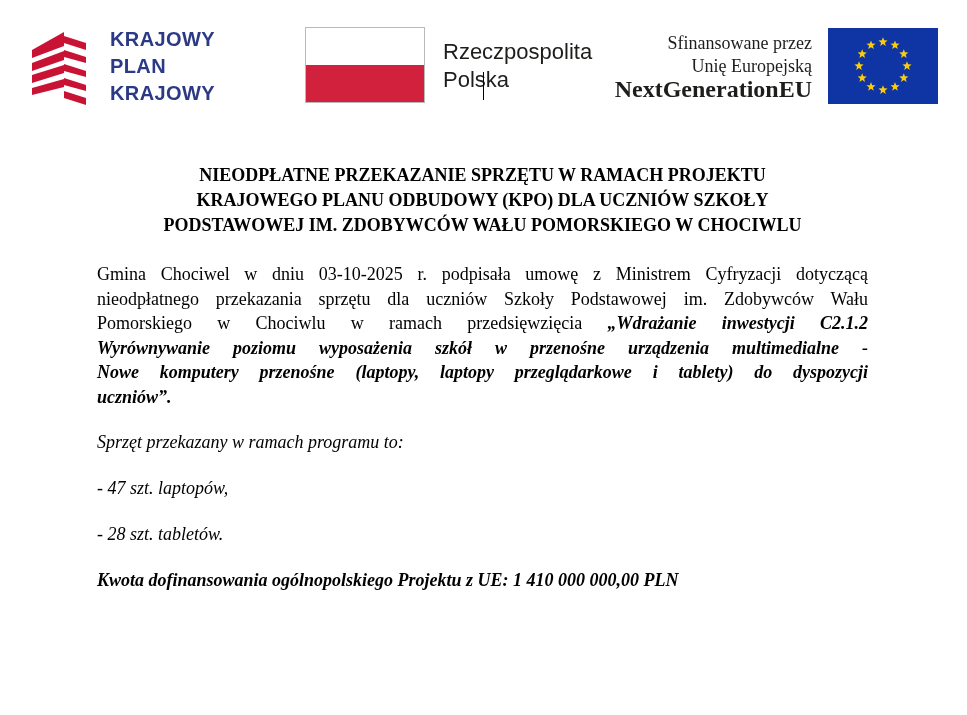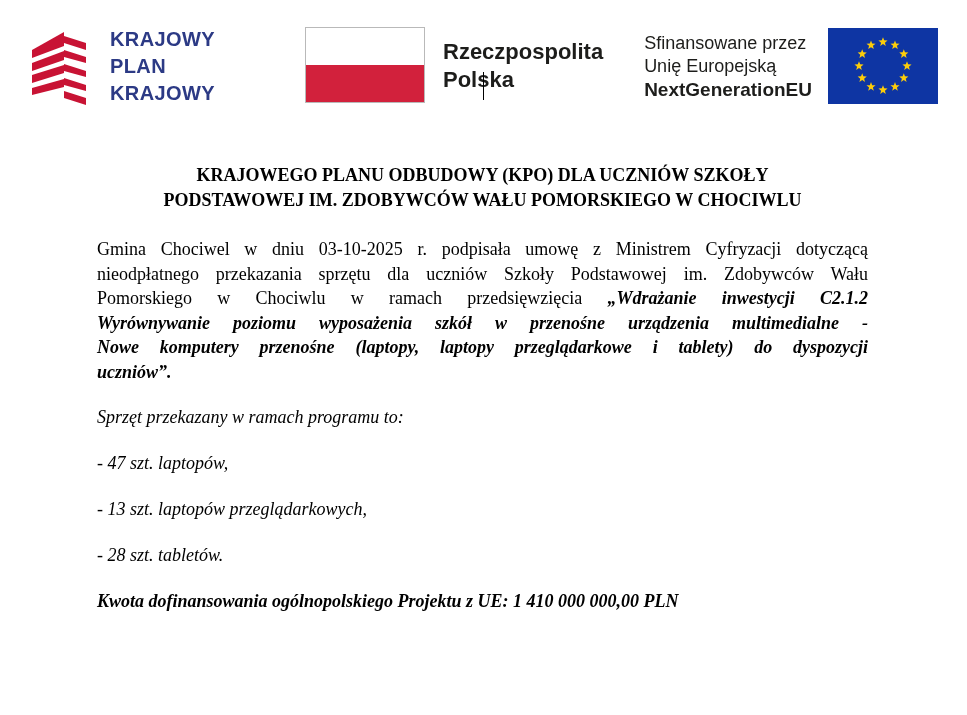--- a/index.html
+++ b/index.html
@@ -19,29 +19,29 @@
     font-weight:700;font-size:20px;line-height:27px;letter-spacing:.4px;
   }
   .pl-flag{
     position:absolute;left:305px;top:27px;width:120px;height:76px;
     border:1px solid #b9b9b9;box-sizing:border-box;
   }
   .pl-flag .half{width:100%;height:50%;}
   .republic{
     position:absolute;left:443px;top:38px;
     font-family:"Liberation Sans","DejaVu Sans",sans-serif;
-    font-weight:700;font-size:22px;line-height:28px;color:#1d1d1b;
+    font-weight:400;font-size:22px;line-height:28px;color:#1d1d1b;
   }
   .caret{position:absolute;left:483px;top:72px;width:1px;height:28px;background:#000;}
   .funding{
-    position:absolute;right:155px;top:32px;
-    font-family:Liberation Sans, sans-serif;
+    position:absolute;right:155px;top:32px;text-align:right;
+    font-family:Liberation Serif, serif;
     font-size:18px;line-height:23px;color:#1d1d1b;white-space:nowrap;
   }
-  .funding .b{font-weight:700;font-size:19px;}
+  .funding .b{font-weight:700;font-size:24px;}
   .eu-flag{position:absolute;left:828px;top:28px;width:110px;height:76px;}
   
   .content{
     position:absolute;left:97px;top:163px;width:771px;
     font-size:18px;line-height:24.5px;
   }
   .title{font-weight:700;text-align:center;line-height:25px;margin:0 0 24px 0;}
   .title div{white-space:nowrap;}
   .para{margin:0 0 21px 0;}
   .jline{text-align:justify;text-align-last:justify;}
@@ -109,33 +109,33 @@
       <use href="#eustar" x="43" y="58.8"></use>
       <use href="#eustar" x="34.2" y="50"></use>
       <use href="#eustar" x="31" y="38"></use>
       <use href="#eustar" x="34.2" y="26"></use>
       <use href="#eustar" x="43" y="17.2"></use>
     </g>
   </svg>
 
   <div class="content">
     <div class="title">
+      <div>NIEODPŁATNE PRZEKAZANIE SPRZĘTU W RAMACH PROJEKTU</div>
       <div>KRAJOWEGO PLANU ODBUDOWY (KPO) DLA UCZNIÓW SZKOŁY</div>
       <div>PODSTAWOWEJ IM. ZDOBYWCÓW WAŁU POMORSKIEGO W CHOCIWLU</div>
     </div>
 
     <div class="para">
       <div class="jline"><span>Gmina Chociwel w dniu 03-10-2025 r. podpisała umowę z Ministrem Cyfryzacji dotyczącą</span><span class="em"></span></div>
       <div class="jline"><span>nieodpłatnego przekazania sprzętu dla uczniów Szkoły Podstawowej im. Zdobywców Wału</span><span class="em"></span></div>
       <div class="jline"><span>Pomorskiego w Chociwlu w ramach przedsięwzięcia </span><span class="em">„Wdrażanie inwestycji C2.1.2</span></div>
       <div class="jline"><span></span><span class="em">Wyrównywanie poziomu wyposażenia szkół w przenośne urządzenia multimedialne -</span></div>
       <div class="jline"><span></span><span class="em">Nowe komputery przenośne (laptopy, laptopy przeglądarkowe i tablety) do dyspozycji</span></div>
       <div class="jline last"><span></span><span class="em">uczniów”.</span></div>
     </div>
 
     <p class="block">Sprzęt przekazany w ramach programu to:</p>
     <p class="block">- 47 szt. laptopów,</p>
-    <p class="block">- 13 szt. laptopów przeglądarkowych,</p>
     <p class="block">- 28 szt. tabletów.</p>
     <p class="block bold">Kwota dofinansowania ogólnopolskiego Projektu z UE: 1 410 000 000,00 PLN</p>
   </div>
 
 </div>
 
 </body></html>

